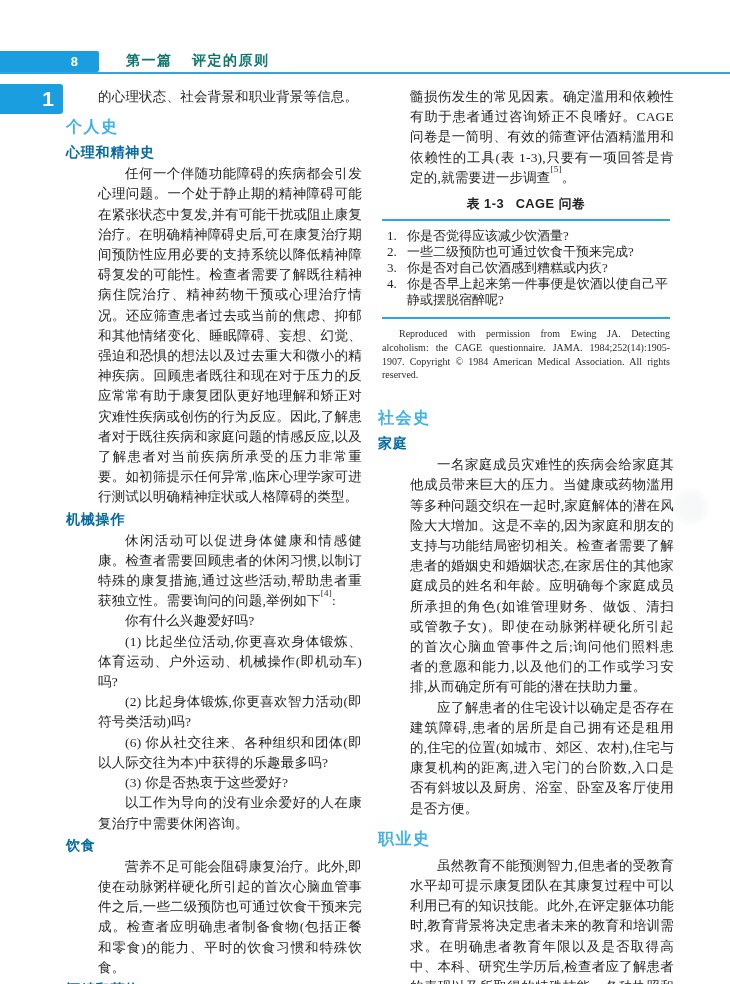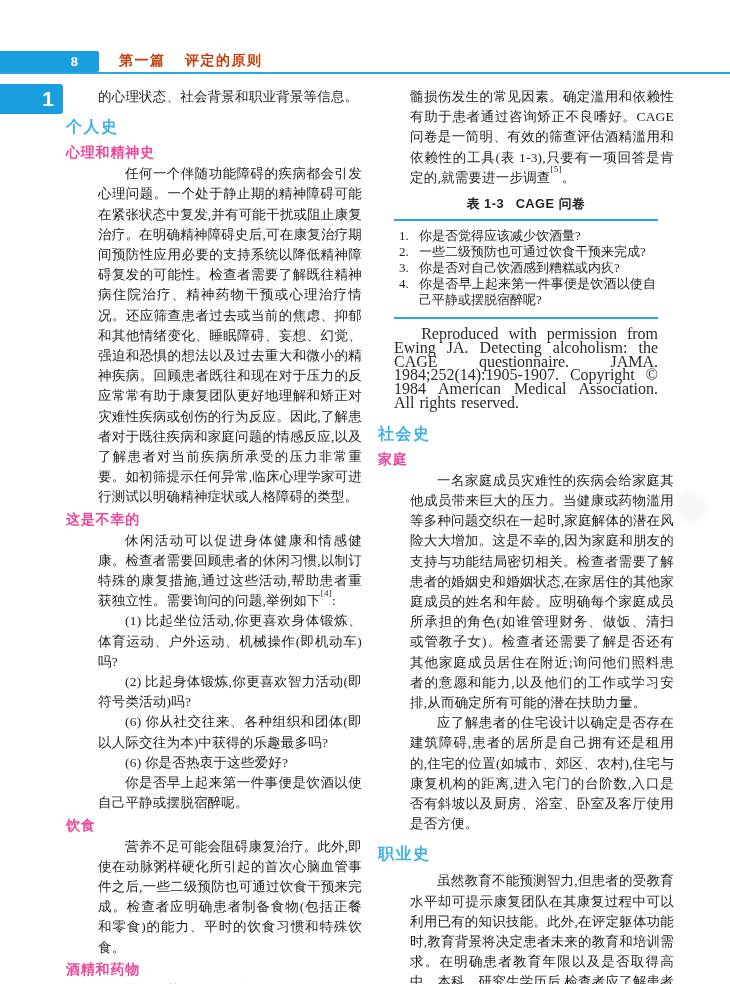--- a/index.html
+++ b/index.html
@@ -30,24 +30,24 @@
     width: 99px; height: 21px;
     background: var(--header-blue);
     color: #fff;
     display: flex; align-items: center; justify-content: flex-end;
     padding-right: 21px;
     font-family: "Liberation Sans", "DejaVu Sans", sans-serif;
     font-size: 13px; font-weight: bold;
     border-radius: 0 2px 2px 0;
   }
   .running-title {
-    margin-left: 20px;
+    margin-left: 27px;
     padding-bottom: 2px;
     font-family: "Liberation Sans", "DejaVu Sans", sans-serif;
-    font-size: 14px; font-weight: bold; color: #c2410c;
+    font-size: 14px; font-weight: bold; color: #0f766e;
     letter-spacing: 1.5px;
   }
   .running-title span + span { margin-left: 1em; }
   
   .chapter-tab {
     position: absolute; top: 84px; left: 0;
     width: 63px; height: 30px;
     background: var(--header-blue);
     color: #fff;
     display: flex; align-items: center; justify-content: flex-end;
@@ -76,31 +76,31 @@
   .blue-head {
     font-family: "Liberation Sans", "DejaVu Sans", sans-serif;
     font-size: 16px; font-weight: 600;
     color: var(--heading-blue);
     letter-spacing: 1.5px;
     margin: 10px 0 6px;
   }
   .sub-head {
     font-family: "Liberation Sans", "DejaVu Sans", sans-serif;
     font-size: 14px; font-weight: bold;
-    color: #ec4899;
+    color: #0369a1;
     letter-spacing: 0.8px;
     margin: 3px 0 2px;
   }
   sup.ref {
     font-size: 9px;
     line-height: 0;
     position: relative; top: -0.45em;
   }
   
-  .table-block { margin: 5px 16px 8px; }
+  .table-block { margin: 5px 4px 8px; }
   .table-title {
     text-align: center;
     font-family: "Liberation Sans", "DejaVu Sans", sans-serif;
     font-weight: bold; font-size: 12.8px; color: #222;
     margin: 8px 0 6px;
     letter-spacing: 0.5px;
   }
   .table-title span + span { margin-left: 0.9em; }
   .table-box {
     border-top: 2px solid var(--rule-blue);
@@ -110,28 +110,28 @@
   .cage-item {
     display: flex;
     font-size: 13px;
     line-height: 16px;
     text-align: justify;
   }
   .cage-num { width: 20px; flex: none; }
   .cage-text { flex: 1; }
   .citation {
     margin: 8px 0 0;
-    font-size: 16px;
+    font-size: 10px;
     line-height: 13.8px;
     text-align: justify;
     text-indent: 1.7em;
     color: #2a2a2a;
     word-spacing: 1px;
   }
-  .after-table { margin-top: 14px; font-family: Liberation Mono, monospace; }
+  .after-table { margin-top: 26px; font-family: Liberation Mono, monospace; }
   
   .watermark {
     position: absolute;
     left: 672px; top: 488px;
     width: 38px; height: 38px;
     border-radius: 50%;
     background: radial-gradient(circle, rgba(210,215,218,0.18) 40%, rgba(210,215,218,0.05) 70%, transparent 75%);
     pointer-events: none;
   }
 </style>
@@ -155,27 +155,28 @@
 <main class="columns">
 
   <section class="col">
     <p class="para noindent">的心理状态、社会背景和职业背景等信息。</p>
 
     <h2 class="blue-head">个人史</h2>
 
     <h3 class="sub-head">心理和精神史</h3>
     <p class="para">任何一个伴随功能障碍的疾病都会引发心理问题。一个处于静止期的精神障碍可能在紧张状态中复发,并有可能干扰或阻止康复治疗。在明确精神障碍史后,可在康复治疗期间预防性应用必要的支持系统以降低精神障碍复发的可能性。检查者需要了解既往精神病住院治疗、精神药物干预或心理治疗情况。还应筛查患者过去或当前的焦虑、抑郁和其他情绪变化、睡眠障碍、妄想、幻觉、强迫和恐惧的想法以及过去重大和微小的精神疾病。回顾患者既往和现在对于压力的反应常常有助于康复团队更好地理解和矫正对灾难性疾病或创伤的行为反应。因此,了解患者对于既往疾病和家庭问题的情感反应,以及了解患者对当前疾病所承受的压力非常重要。如初筛提示任何异常,临床心理学家可进行测试以明确精神症状或人格障碍的类型。</p>
 
-    <h3 class="sub-head">这是不幸的</h3>
+    <h3 class="sub-head">机械操作</h3>
     <p class="para"><span>休闲活动可以促进身体健康和情感健康。检查者需要回顾患者的休闲习惯,以制订特殊的康复措施,通过这些活动,帮助患者重获独立性。需要询问的问题,举例如下</span><sup class="ref">[4]</sup><span>:</span></p>
+    <p class="para">你有什么兴趣爱好吗?</p>
     <p class="para">(1) 比起坐位活动,你更喜欢身体锻炼、体育运动、户外运动、机械操作(即机动车)吗?</p>
     <p class="para">(2) 比起身体锻炼,你更喜欢智力活动(即符号类活动)吗?</p>
     <p class="para">(6) 你从社交往来、各种组织和团体(即以人际交往为本)中获得的乐趣最多吗?</p>
-    <p class="para">(6) 你是否热衷于这些爱好?</p>
-    <p class="para">你是否早上起来第一件事便是饮酒以使自己平静或摆脱宿醉呢。</p>
+    <p class="para">(3) 你是否热衷于这些爱好?</p>
+    <p class="para">以工作为导向的没有业余爱好的人在康复治疗中需要休闲咨询。</p>
 
     <h3 class="sub-head">饮食</h3>
     <p class="para">营养不足可能会阻碍康复治疗。此外,即使在动脉粥样硬化所引起的首次心脑血管事件之后,一些二级预防也可通过饮食干预来完成。检查者应明确患者制备食物(包括正餐和零食)的能力、平时的饮食习惯和特殊饮食。</p>
 
     <h3 class="sub-head">酒精和药物</h3>
     <p class="para">必须对药物、酒精和尼古丁的使用情况进行评估。有认知、知觉和运动障碍的患者,滥用这类物质可进一步加重损害。酒精或药物滥用是脑外伤和脊</p>
   </section>
 
   <section class="col">
     <p class="para noindent"><span>髓损伤发生的常见因素。确定滥用和依赖性有助于患者通过咨询矫正不良嗜好。CAGE 问卷是一简明、有效的筛查评估酒精滥用和依赖性的工具(表 1-3),只要有一项回答是肯定的,就需要进一步调查</span><sup class="ref">[5]</sup><span>。</span></p>
@@ -201,21 +202,21 @@
           <span class="cage-num">4.</span>
           <span class="cage-text">你是否早上起来第一件事便是饮酒以使自己平静或摆脱宿醉呢?</span>
         </div>
       </div>
       <p class="citation">Reproduced with permission from Ewing JA. Detecting alcoholism: the CAGE questionnaire. JAMA. 1984;252(14):1905-1907. Copyright © 1984 American Medical Association. All rights reserved.</p>
     </div>
 
     <h2 class="blue-head after-table">社会史</h2>
 
     <h3 class="sub-head">家庭</h3>
-    <p class="para">一名家庭成员灾难性的疾病会给家庭其他成员带来巨大的压力。当健康或药物滥用等多种问题交织在一起时,家庭解体的潜在风险大大增加。这是不幸的,因为家庭和朋友的支持与功能结局密切相关。检查者需要了解患者的婚姻史和婚姻状态,在家居住的其他家庭成员的姓名和年龄。应明确每个家庭成员所承担的角色(如谁管理财务、做饭、清扫或管教子女)。检查者还需要了解是否还有其他家庭成员居住在附近;询问他们照料患者的意愿和能力,以及他们的工作或学习安排,从而确定所有可能的潜在扶助力量。</p>
+    <p class="para">一名家庭成员灾难性的疾病会给家庭其他成员带来巨大的压力。当健康或药物滥用等多种问题交织在一起时,家庭解体的潜在风险大大增加。这是不幸的,因为家庭和朋友的支持与功能结局密切相关。检查者需要了解患者的婚姻史和婚姻状态,在家居住的其他家庭成员的姓名和年龄。应明确每个家庭成员所承担的角色(如谁管理财务、做饭、清扫或管教子女)。即使在动脉粥样硬化所引起的首次心脑血管事件之后;询问他们照料患者的意愿和能力,以及他们的工作或学习安排,从而确定所有可能的潜在扶助力量。</p>
 
     <p class="para">应了解患者的住宅设计以确定是否存在建筑障碍,患者的居所是自己拥有还是租用的,住宅的位置(如城市、郊区、农村),住宅与康复机构的距离,进入宅门的台阶数,入口是否有斜坡以及厨房、浴室、卧室及客厅使用是否方便。</p>
 
     <h2 class="blue-head">职业史</h2>
 
     <p class="para">虽然教育不能预测智力,但患者的受教育水平却可提示康复团队在其康复过程中可以利用已有的知识技能。此外,在评定躯体功能时,教育背景将决定患者未来的教育和培训需求。在明确患者教育年限以及是否取得高中、本科、研究生学历后,检查者应了解患者的表现以及所取得的特殊技能、各种执照和证书。未来的职业目标很重要,对青少年患者而言尤为重要。针对这些目标的讨论应包括需要和</p>
   </section>
 
 </main>
 

